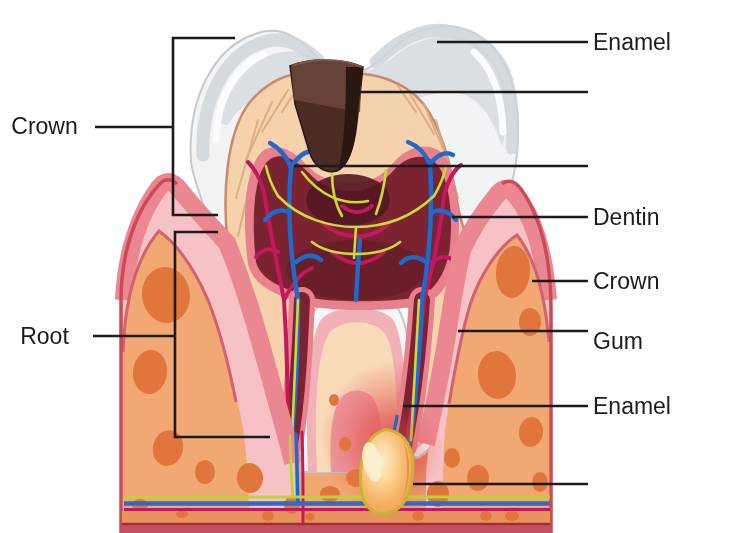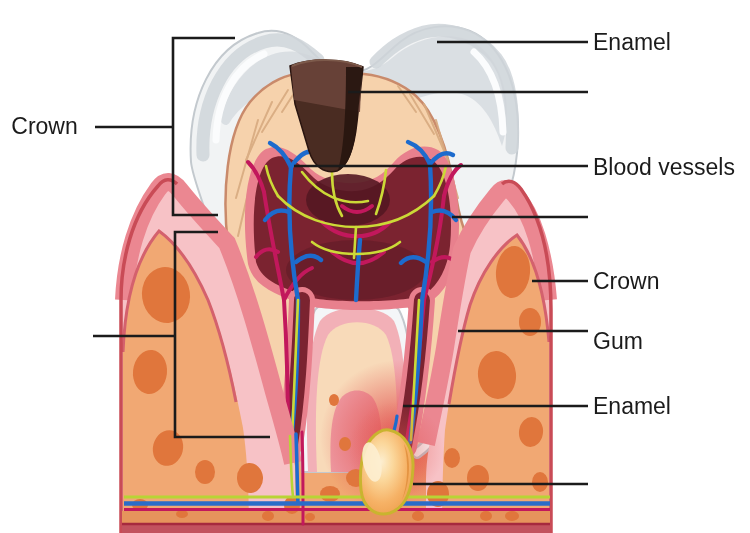--- a/index.html
+++ b/index.html
@@ -224,19 +224,20 @@
       <path d="M95,127 L173,127"></path>
     </g>
     <g>
       <path d="M218,232 L175,232 L175,437 L270,437"></path>
       <path d="M93,336 L175,336"></path>
     </g>
   </g>
 </svg>
 
 <div class="lbl lbl-right" style="top:29px">Enamel</div>
-<div class="lbl lbl-right" style="top:154px">Blood vessels</div>
+<div class="lbl lbl-right" style="top:204px">Dentin</div>
 <div class="lbl lbl-right" style="top:268px">Crown</div>
 <div class="lbl lbl-right" style="top:328px">Gum</div>
 <div class="lbl lbl-right" style="top:393px">Enamel</div>
 <div class="lbl lbl-left" style="top:113px">Crown</div>
+<div class="lbl lbl-left" style="top:323px">Root</div>
 
 </div>
 
 </body></html>

